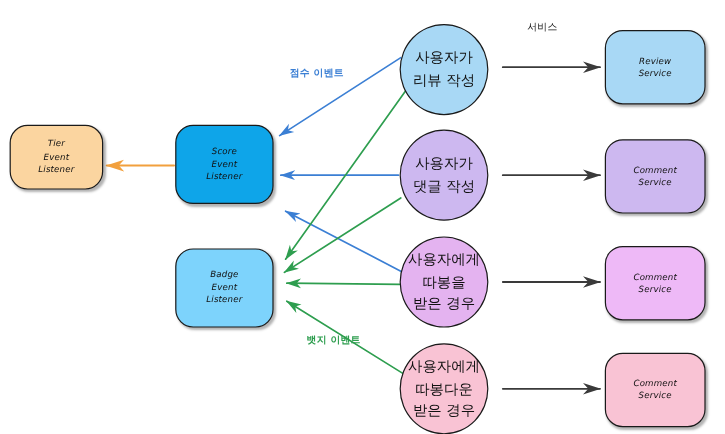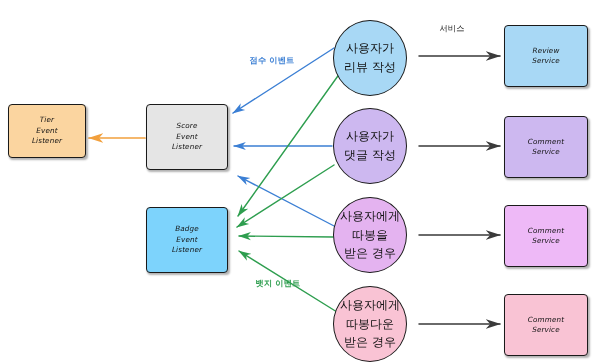--- a/index.html
+++ b/index.html
@@ -28,21 +28,21 @@
     width: 604px;
     height: 362px;
     pointer-events: none;
   }
 
   
   .node {
     position: absolute;
     box-sizing: border-box;
     border: 1.6px solid #1a1a1a;
-    border-radius: 4px;
+    border-radius: 15px;
     display: flex;
     align-items: center;
     justify-content: center;
     box-shadow: 1.5px 2px 2px rgba(0,0,0,0.30);
   }
   .node .node-text {
     text-align: center;
     font-family: "DejaVu Sans", sans-serif;
     font-size: 7.2px;
     line-height: 1.45;
@@ -149,21 +149,21 @@
       <path d="M419,324 L500,324" stroke="#3a3a3a" stroke-width="1.5" fill="none" marker-end="url(#arw-black)" stroke-linecap="round"></path>
     </g>
   </svg>
 
   <div class="node" style="left:8px; top:104px; width:78px; height:54px; background:#fbd5a0;">
     <span class="node-text">Tier
 Event
 Listener</span>
   </div>
 
-  <div class="node" style="left:146px; top:104px; width:82px; height:66px; background:#e5e5e5;">
+  <div class="node" style="left:146px; top:104px; width:82px; height:66px; background:#0ea5e9;">
     <span class="node-text">Score
 Event
 Listener</span>
   </div>
 
   <div class="node" style="left:146px; top:207px; width:82px; height:66px; background:#7dd3fc;">
     <span class="node-text">Badge
 Event
 Listener</span>
   </div>
@@ -204,19 +204,19 @@
     <span class="node-text">Comment
 Service</span>
   </div>
 
   <div class="node" style="left:504px; top:294px; width:84px; height:62px; background:#f9c3d4;">
     <span class="node-text">Comment
 Service</span>
   </div>
 
 
-  <div class="edge-label" style="left:236px; top:55px; width:72px; color:#3b7fd4;">점수 이벤트</div>
+  <div class="edge-label" style="left:228px; top:55px; width:72px; color:#3b7fd4;">점수 이벤트</div>
 
   <div class="edge-label" style="left:240px; top:278px; width:76px; color:#2e9e4f;">뱃지 이벤트</div>
 
-  <div class="edge-label" style="left:424px; top:23px; width:56px; color:#111111; font-weight:normal;">서비스</div>
+  <div class="edge-label" style="left:424px; top:17px; width:56px; color:#111111; font-weight:normal;">서비스</div>
 
 </div>
 
 </body></html>

